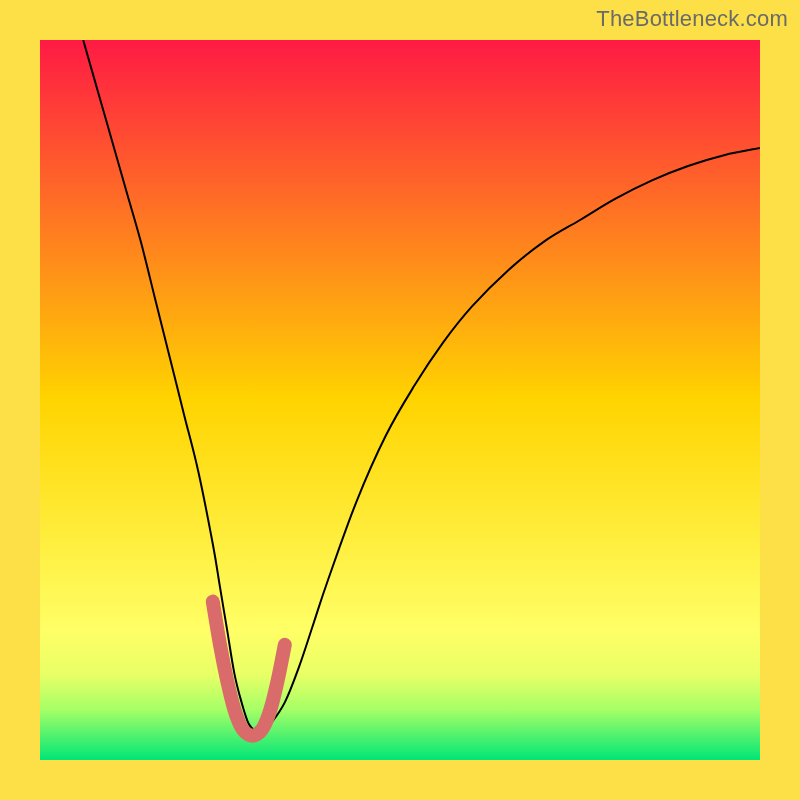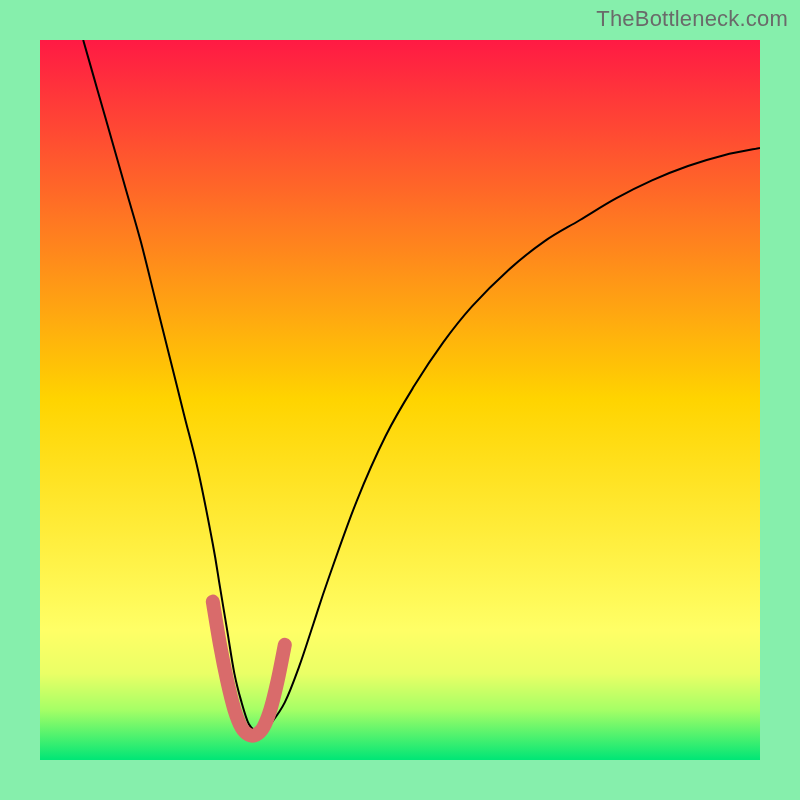--- a/index.html
+++ b/index.html
@@ -10,21 +10,21 @@
     background: #000;
     overflow: hidden;
     font-family: Arial, Helvetica, sans-serif;
   }
   .frame {
     position: absolute;
     left: 0;
     top: 0;
     width: 800px;
     height: 800px;
-    background: #86efac;
+    background: #fde047;
   }
   .watermark {
     position: absolute;
     top: 6px;
     right: 12px;
     color: #6a6a6a;
     font-size: 22px;
     font-weight: 400;
     letter-spacing: 0.2px;
     z-index: 20;

